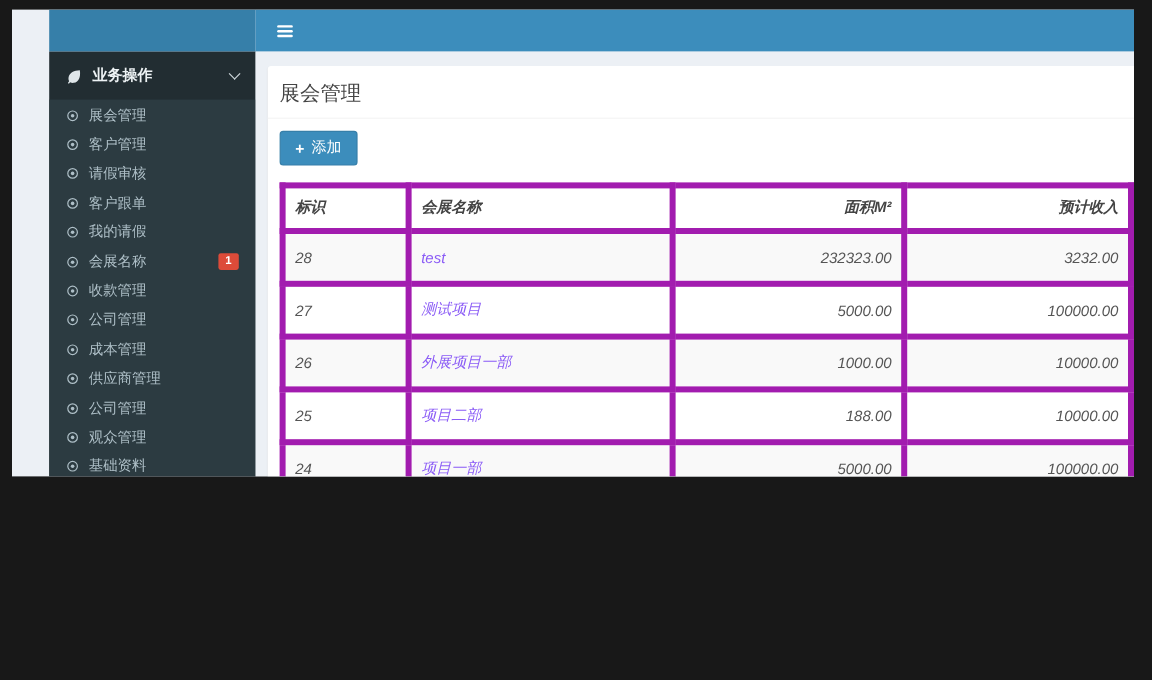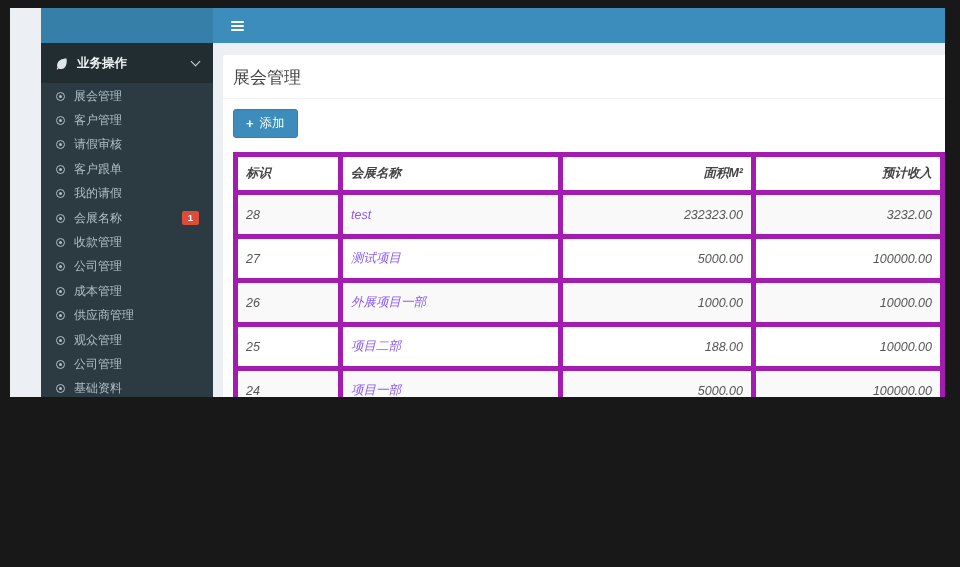--- a/index.html
+++ b/index.html
@@ -140,25 +140,25 @@
             <li class="submenu-item">
               <span class="bullseye"></span>
               <span>成本管理</span>
             </li>
             <li class="submenu-item">
               <span class="bullseye"></span>
               <span>供应商管理</span>
             </li>
             <li class="submenu-item">
               <span class="bullseye"></span>
+              <span>公司管理</span>
+            </li>
+            <li class="submenu-item">
+              <span class="bullseye"></span>
               <span>观众管理</span>
-            </li>
-            <li class="submenu-item">
-              <span class="bullseye"></span>
-              <span>公司管理</span>
             </li>
             <li class="submenu-item">
               <span class="bullseye"></span>
               <span>基础资料</span>
             </li>
           </ul>
           <div class="tree-header">
             <span class="leaf">
               <svg width="13" height="13" viewBox="0 0 16 16">
                 <path fill="currentColor" d="M14.2 1.8C8.3 1.9 3.7 4.3 2.7 8.8c-.36 1.6-.1 3.1.5 4.3L1.9 14.9l1.1.9 1.2-1.7c1.1.6 2.4.9 3.8.7 5.3-.8 7.2-6.2 6.2-13z"></path>

